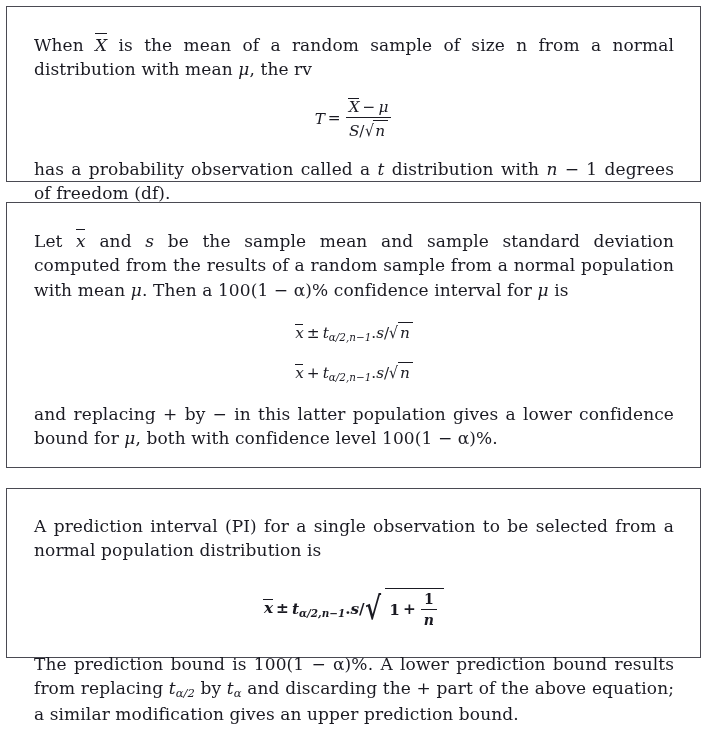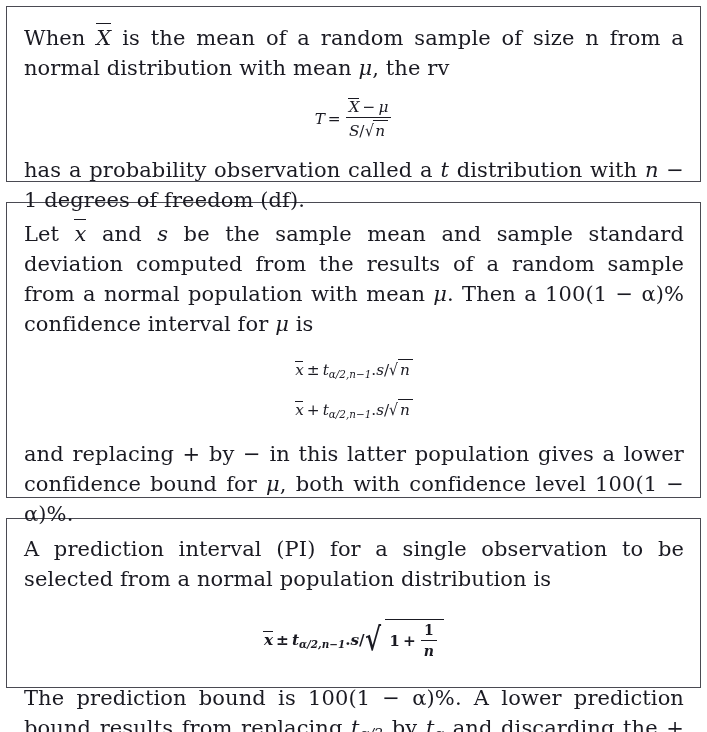--- a/index.html
+++ b/index.html
@@ -22,28 +22,28 @@
     padding: 6px 6px 8px 6px;
   }
   .boxed {
     border: 1px solid #4a4a52;
     box-sizing: border-box;
     background: #ffffff;
     padding: 9px 10px 9px 11px;
     margin-bottom: 20px;
   }
   #box-theorem   { height: 176px; }
-  #box-ci        { height: 296px; }
+  #box-ci        { height: 266px; }
   #box-pi        { height: 170px; margin-bottom: 0; }
 
   p.para {
-    margin: 6px;
+    margin: 16px;
     text-align: justify;
     text-justify: inter-word;
-    font-size: 21px;
+    font-size: 17px;
     line-height: 1.43;
     letter-spacing: 0.1px;
   }
 
   .eq-block {
     text-align: center;
     font-size: 15.3px;
     margin: 0;
   }
   #eq-t           { margin: 15px 0 14px 0; }

